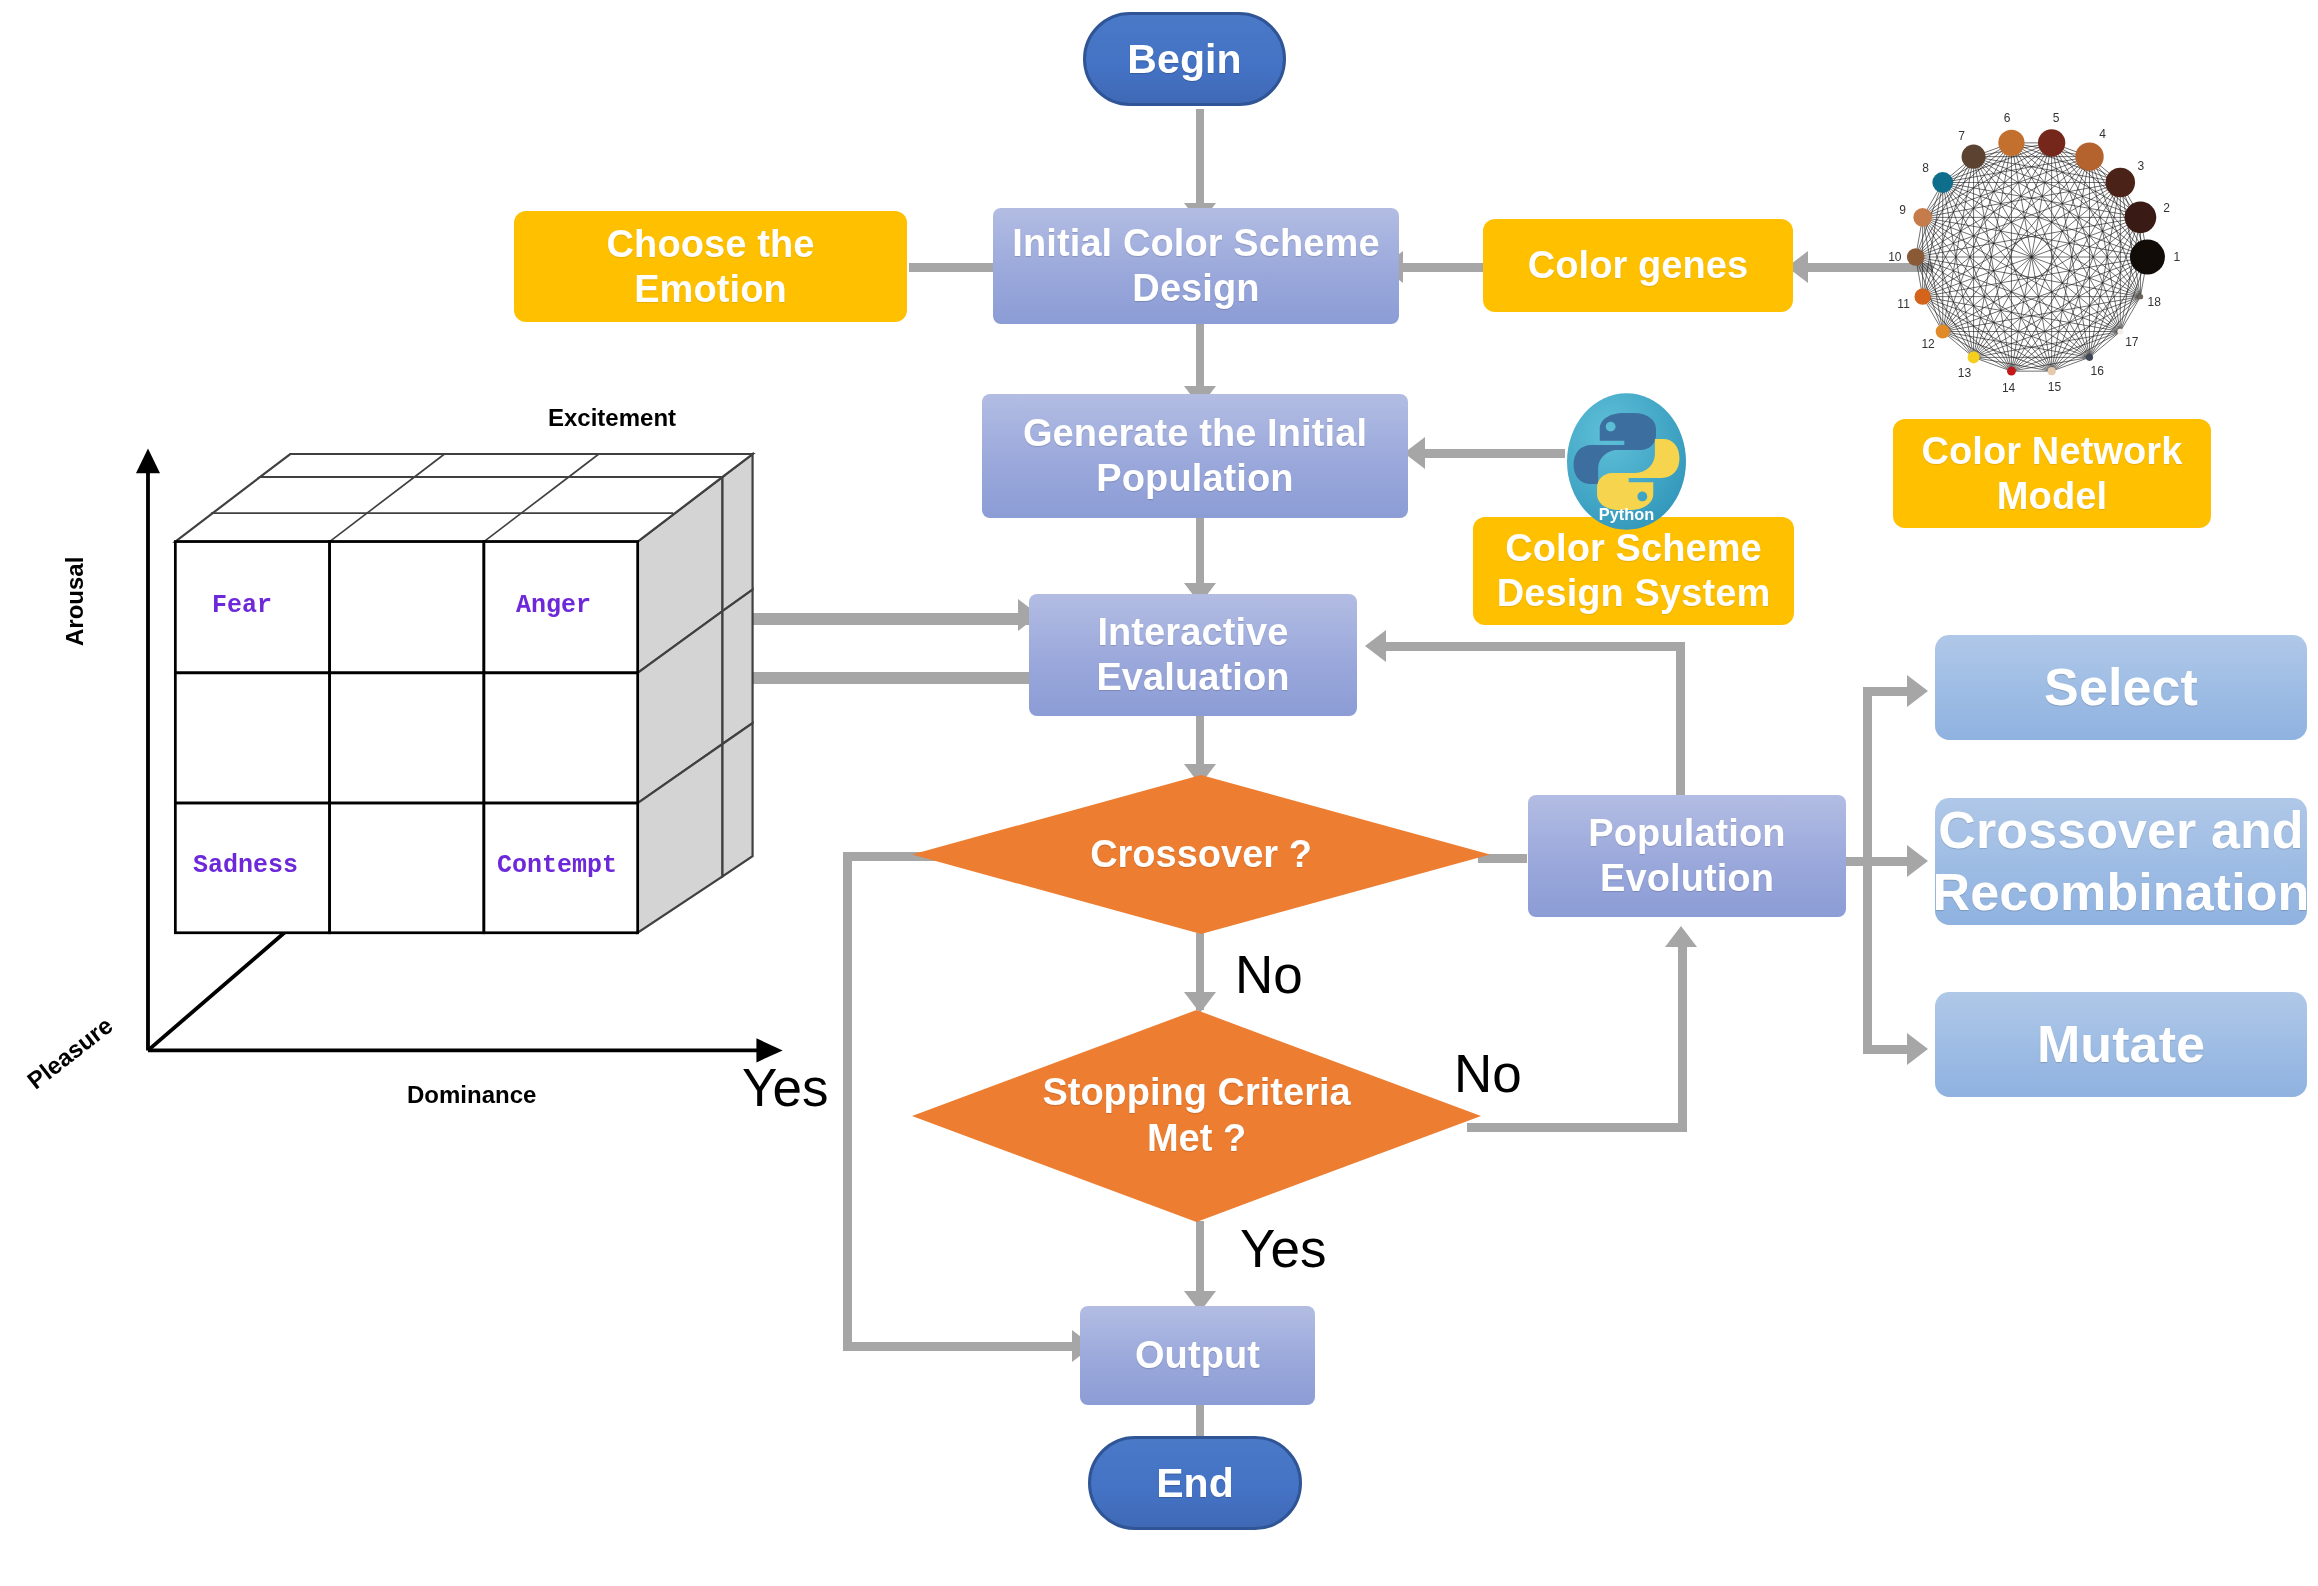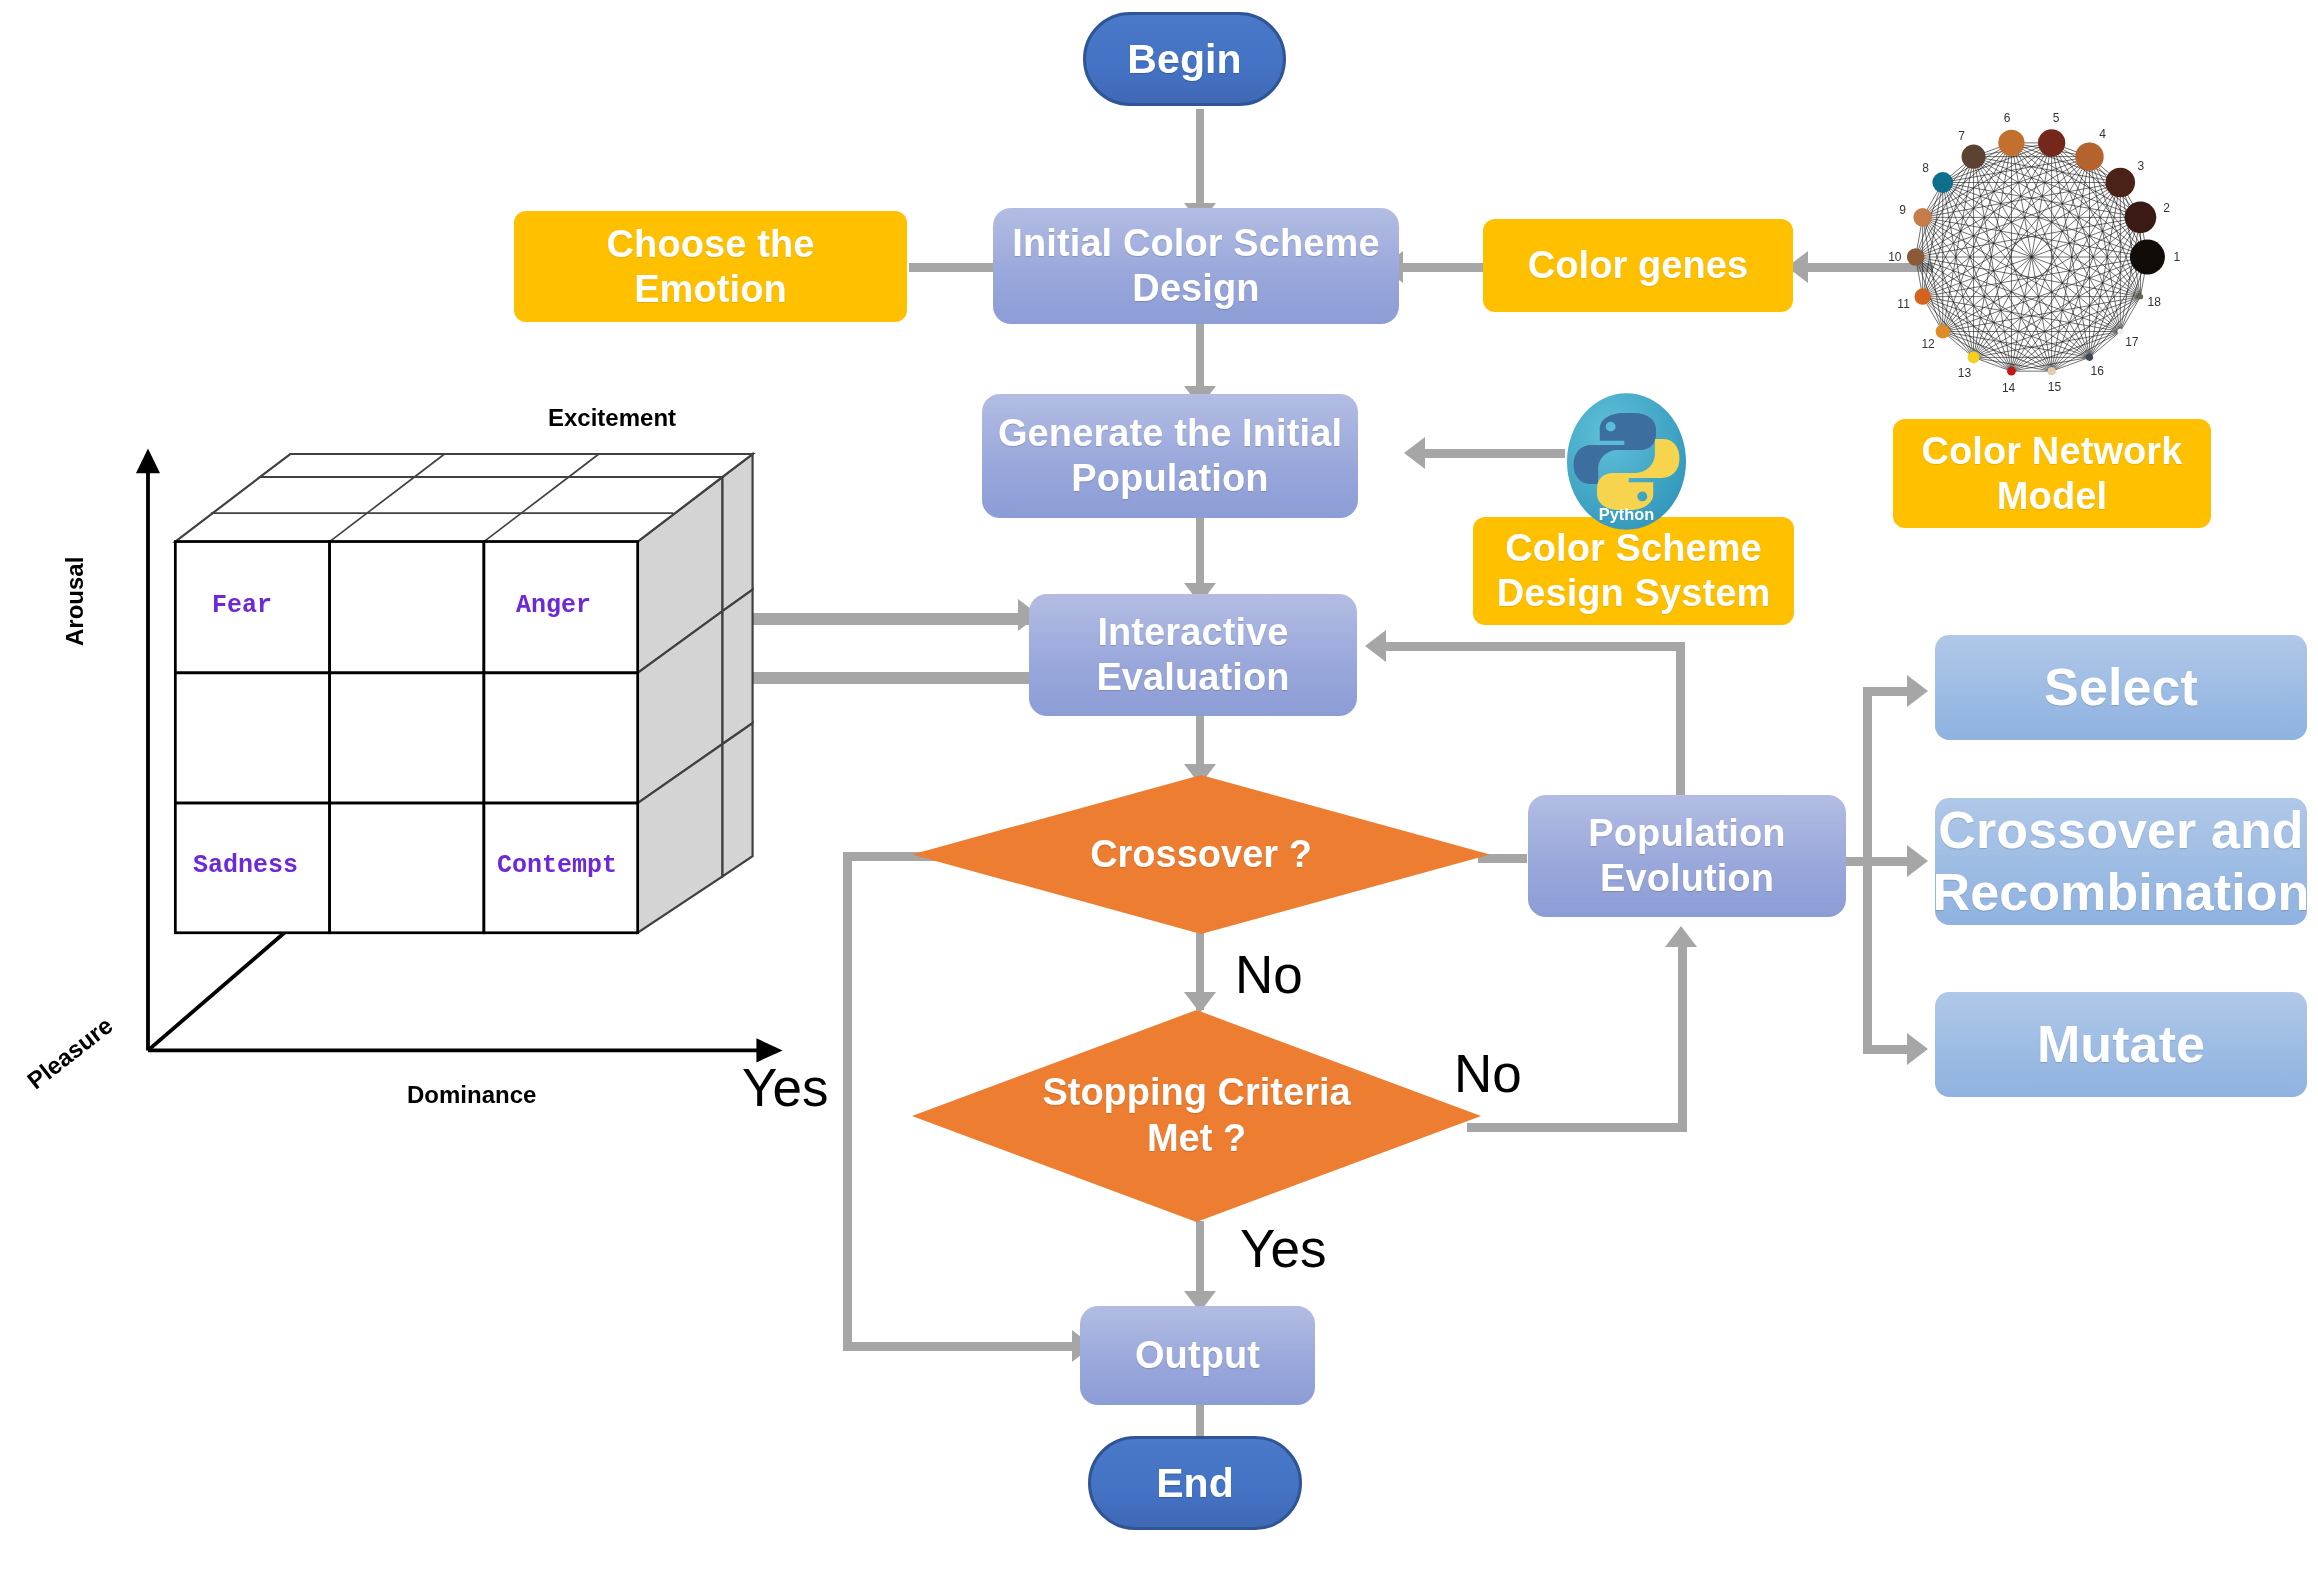--- a/index.html
+++ b/index.html
@@ -7,21 +7,21 @@
   #stage{position:relative;width:2319px;height:1586px;background:#fff;overflow:hidden;}
 
   
   .node{position:absolute;box-sizing:border-box;display:flex;align-items:center;
         justify-content:center;text-align:center;color:#fff;font-weight:bold;
         line-height:1.18;letter-spacing:0.1px;}
 
   .term{border-radius:5474px;background:linear-gradient(180deg,#4a79c8 0%,#4472c4 60%,#3f69b5 100%);
         border:3.8px solid #2f5597;font-size:41px;text-shadow:0 0.5px 1.1px rgba(0,0,0,.18);}
 
-  .proc{border-radius:18px;background:linear-gradient(180deg,#b3bde3 0%,#9aa8db 55%,#8c9cd5 100%);
+  .proc{border-radius:8px;background:linear-gradient(180deg,#b3bde3 0%,#9aa8db 55%,#8c9cd5 100%);
         font-size:38px;text-shadow:0 0.5px 1.1px rgba(0,0,0,.16);text-align:center;}
 
   .proc-light{border-radius:14.2px;background:linear-gradient(180deg,#b0c8e8 0%,#9dbce4 55%,#8fb2e0 100%);
         font-size:52px;text-shadow:0 0.5px 1.1px rgba(0,0,0,.16);}
 
   .aux{border-radius:12px;background:#ffc000;font-size:38px;
        text-shadow:0 0.5px 1.1px rgba(0,0,0,.10);}
 
   .dia-wrap{position:absolute;}
   .dia{position:absolute;inset:0;background:#ed7d31;
@@ -120,21 +120,21 @@
 
   <div class="edgelabel" style="left:1235px;top:944px;">No</div>
   <div class="edgelabel" style="left:742px;top:1057px;">Yes</div>
   <div class="edgelabel" style="left:1454px;top:1043px;">No</div>
   <div class="edgelabel" style="left:1240px;top:1218px;">Yes</div>
 
   <div class="node term" style="left:1083px;top:12px;width:203px;height:94px;">Begin</div>
 
   <div class="node proc" style="left:993px;top:208px;width:406px;height:116px;padding:0 15.3px;">Initial Color Scheme Design</div>
 
-  <div class="node proc" style="left:982px;top:394px;width:376px;height:124px;padding:0 15.3px;">Generate the Initial Population</div>
+  <div class="node proc" style="left:982px;top:394px;width:426px;height:124px;padding:0 15.3px;">Generate the Initial Population</div>
 
   <div class="node proc" style="left:1029px;top:594px;width:328px;height:122px;padding:0 15.3px;">Interactive Evaluation</div>
 
   <div class="dia-wrap" style="left:912px;top:775px;width:578px;height:159px;">
     <div class="dia"></div>
     <div class="dia-txt">Crossover ?</div>
   </div>
 
   <div class="dia-wrap" style="left:912px;top:1010px;width:569px;height:212px;">
     <div class="dia"></div>

